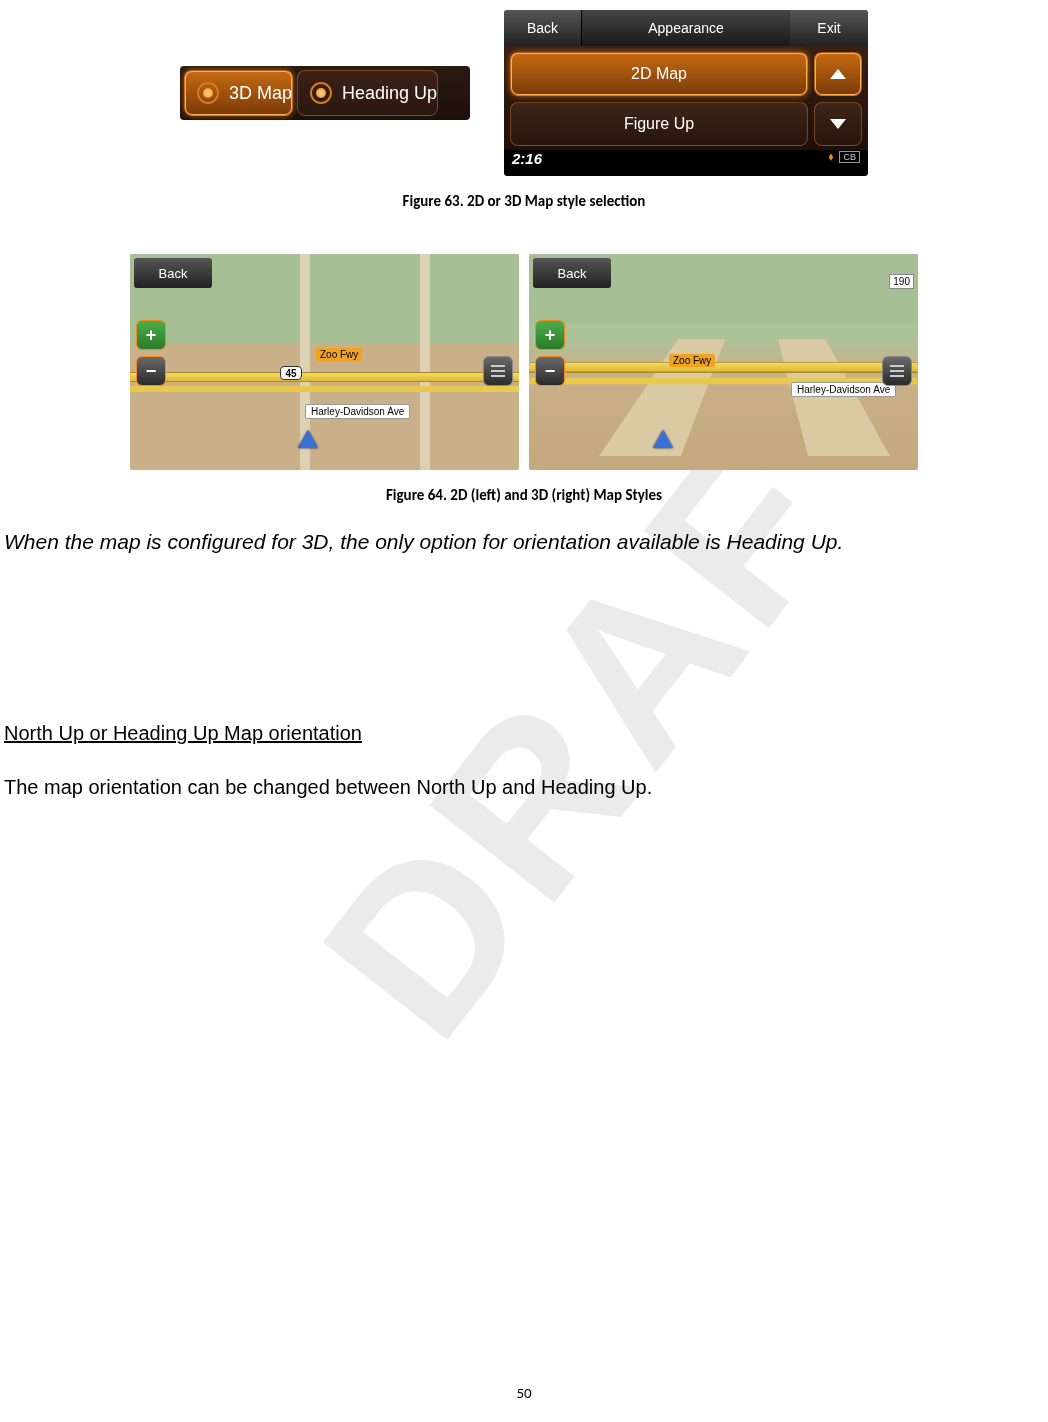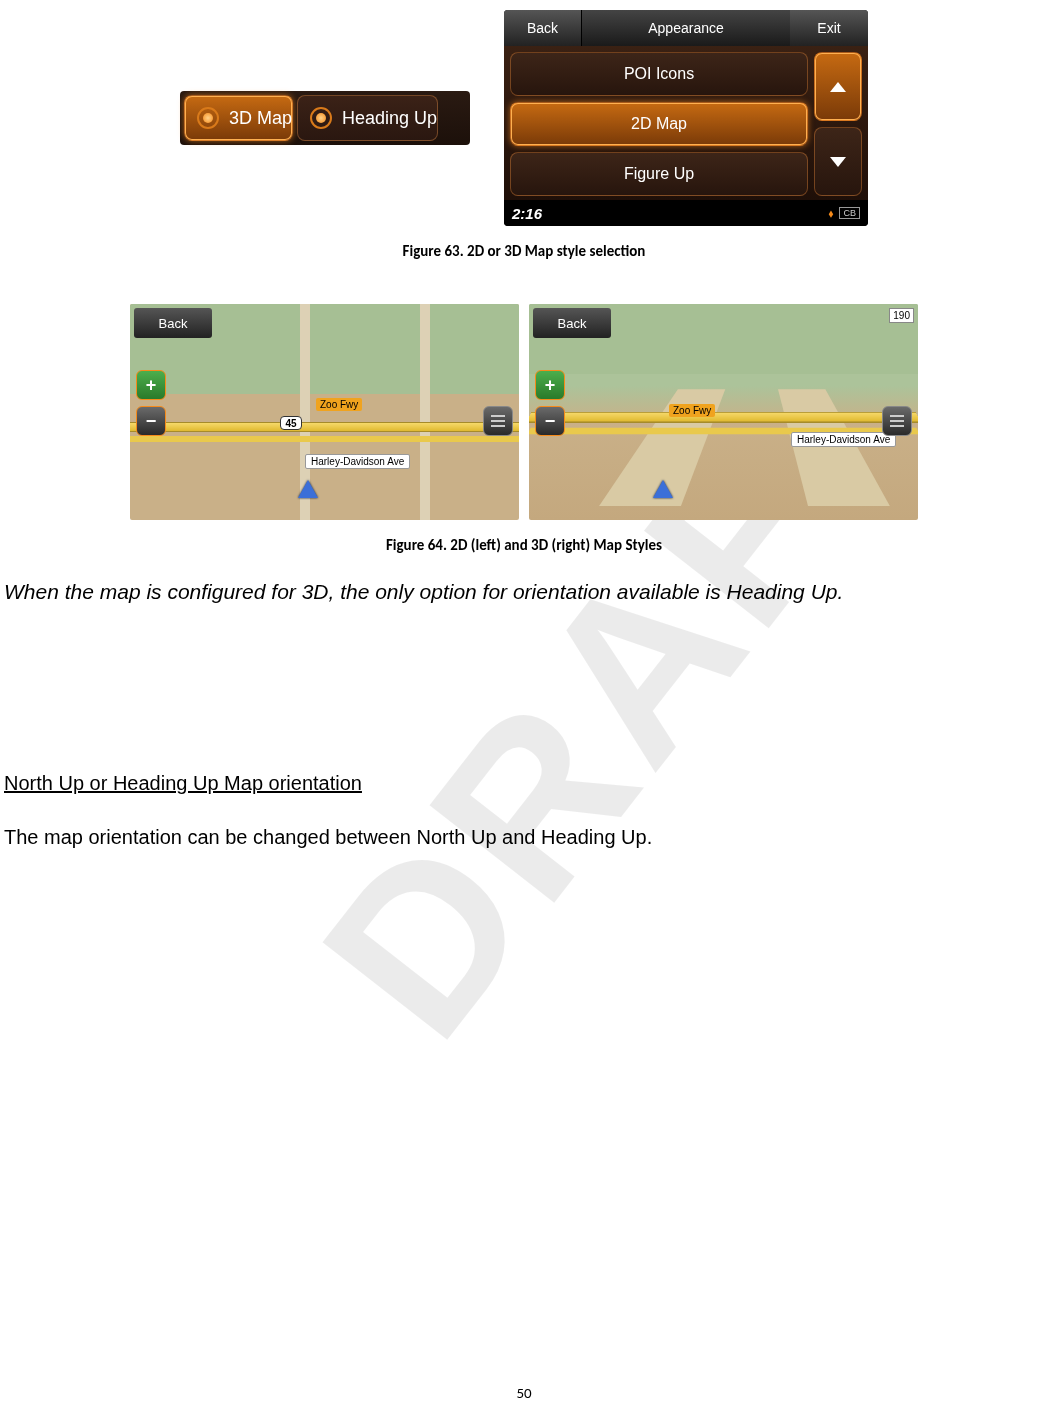--- a/index.html
+++ b/index.html
@@ -140,21 +140,21 @@
     box-shadow: inset 0 0 0 1px #ffb050;
   }
   .tri-up, .tri-down {
     width: 0; height: 0; border-left: 8px solid transparent; border-right: 8px solid transparent;
   }
   .tri-up { border-bottom: 10px solid #fff; }
   .tri-down { border-top: 10px solid #fff; }
   .status-bar {
     height: 26px;
     background: #000;
-    display: flex; align-items: center;
+    display: flex; align-items: flex-start;
     color: #fff;
     font-size: 15px;
     font-style: italic;
     padding: 0 8px;
     gap: 6px;
     justify-content: space-between;
   }
   .status-icons { display: flex; gap: 6px; align-items: center; }
   .cb-badge {
     font-style: normal; font-size: 9px; border: 1px solid #999;
@@ -259,21 +259,21 @@
   .menu-btn {
     position: absolute; right: 6px; top: 102px;
     width: 30px; height: 30px; border-radius: 6px;
     background: linear-gradient(#6a6a6a,#2a2a2a);
     border: 1px solid #888;
     display: flex; flex-direction: column; align-items: center; justify-content: center;
     gap: 3px;
   }
   .menu-btn span { width: 14px; height: 2px; background: #ccc; }
   .route-badge {
-    position: absolute; top: 4px; right: 4px;
+    position: absolute; top: 20px; right: 4px;
     background: #fff; border: 1px solid #888;
     font-size: 10px; padding: 1px 3px;
   }
 
   
   .note-title {
     text-align: center;
     font-style: italic;
     font-size: 21px;
     margin-top: 54px;
@@ -333,21 +333,20 @@
     </div>
 
     <div class="appearance-full">
       <div class="app-header">
         <div class="hdr-btn">Back</div>
         <div class="hdr-title">Appearance</div>
         <div class="hdr-btn">Exit</div>
       </div>
       <div class="app-body">
         <div class="app-list">
-          <div class="app-item">POI Icons</div>
           <div class="app-item selected">2D Map</div>
           <div class="app-item">Figure Up</div>
         </div>
         <div class="app-arrows">
           <div class="arrow-btn highlight">
               <span class="tri-up"></span>
             </div>
           <div class="arrow-btn">
               <span class="tri-down"></span>
             </div>

